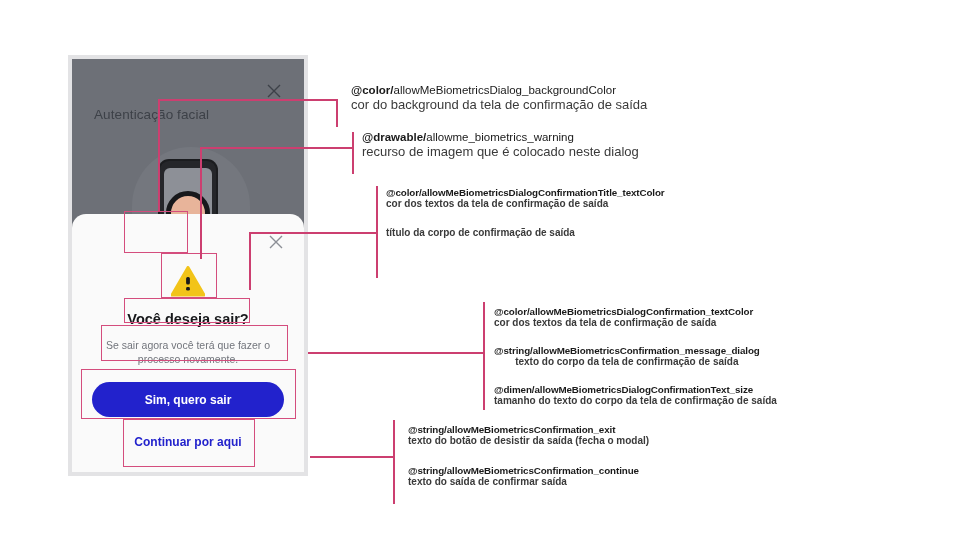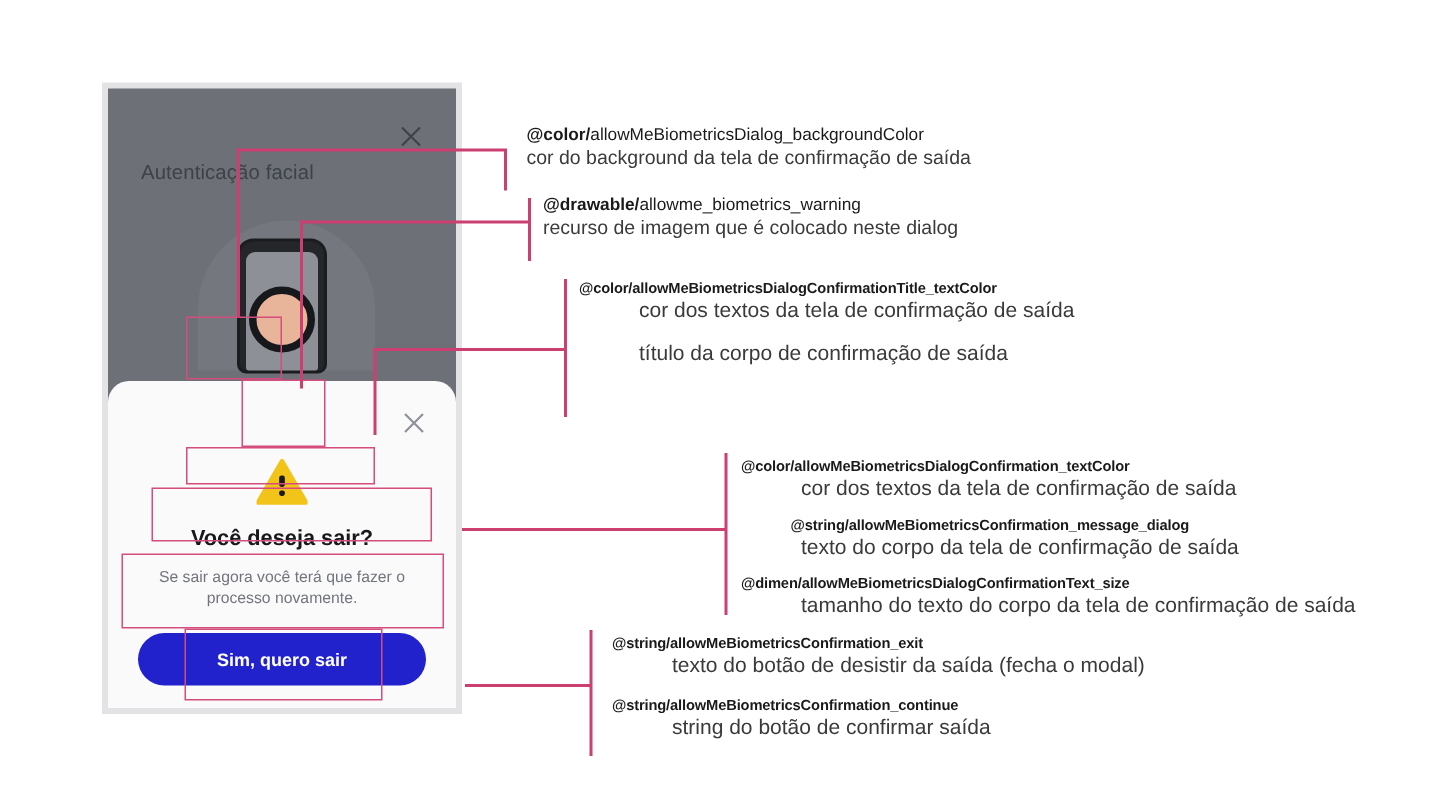--- a/index.html
+++ b/index.html
@@ -53,21 +53,21 @@
     background:#8d9097;border-radius:6px 6px 2px 2px;
   }
   .illus .head{
     position:absolute;left:50%;top:30px;transform:translateX(-50%);
     width:34px;height:34px;border-radius:50%;
     background:#e8b49a;border:5px solid #17181b;
   }
 
   
   .sheet{
-    position:absolute;left:0;right:0;bottom:0;height:218px;
+    position:absolute;left:0;right:0;bottom:0;height:258px;
     background:#fafafa;
     border-radius:14px 14px 0 0;
   }
   .sheet-close{
     position:absolute;right:20px;top:20px;width:16px;height:16px;
   }
   .warn{
     position:absolute;left:50%;top:52px;transform:translateX(-50%);
     width:34px;height:31px;
   }
@@ -98,21 +98,21 @@
   .ln.v{width:1.7px;}
 
   
   .ann{position:absolute;white-space:nowrap;color:#1a1a1a;}
   .ann .key{display:block;}
   .ann .desc{display:block;color:#3a3a3a;}
   .big .key{font-size:11.5px;}
   .big .desc{font-size:13px;margin-top:1px;}
   .big .key b{font-weight:bold;}
   .sm .key{font-size:9.8px;font-weight:bold;letter-spacing:-.1px;}
-  .sm .desc{font-size:14px;font-weight:normal;margin-top:0px;margin-left:40px;}
+  .sm .desc{font-size:10px;font-weight:bold;margin-top:0px;}
 </style>
 </head>
 <body>
 
 <div id="stage">
 
   <div class="phone-frame">
     <div class="phone-screen">
 
       <div class="screen-close">
@@ -222,16 +222,16 @@
     <span class="desc">tamanho do texto do corpo da tela de confirmação de saída</span>
   </div>
 
   <div class="ann sm" style="left:408px;top:424px;">
     <span class="key"><span>@string/</span><span>allowMeBiometricsConfirmation_exit</span></span>
     <span class="desc">texto do botão de desistir da saída (fecha o modal)</span>
   </div>
 
   <div class="ann sm" style="left:408px;top:465px;">
     <span class="key"><span>@string/</span><span>allowMeBiometricsConfirmation_continue</span></span>
-    <span class="desc">string do botão de confirmar saída</span>
+    <span class="desc">texto do saída de confirmar saída</span>
   </div>
 
 </div>
 
 </body></html>

